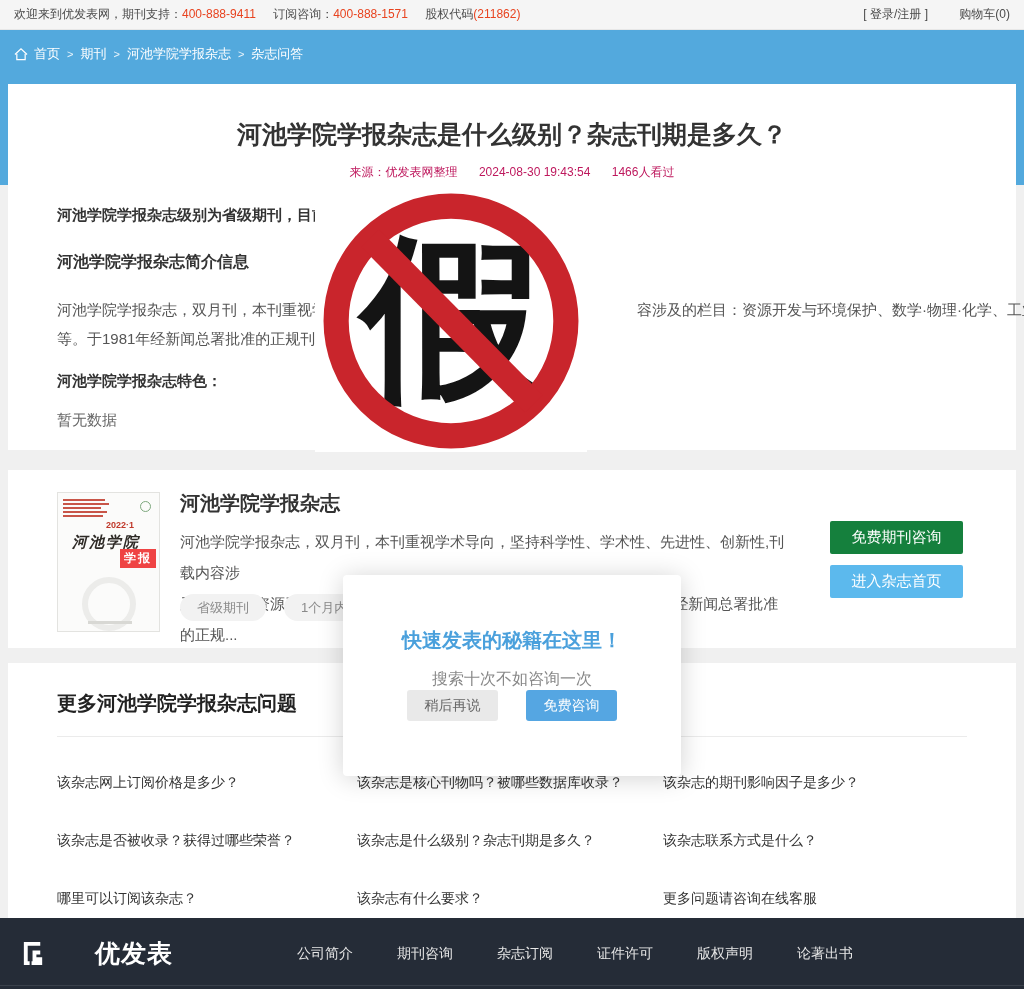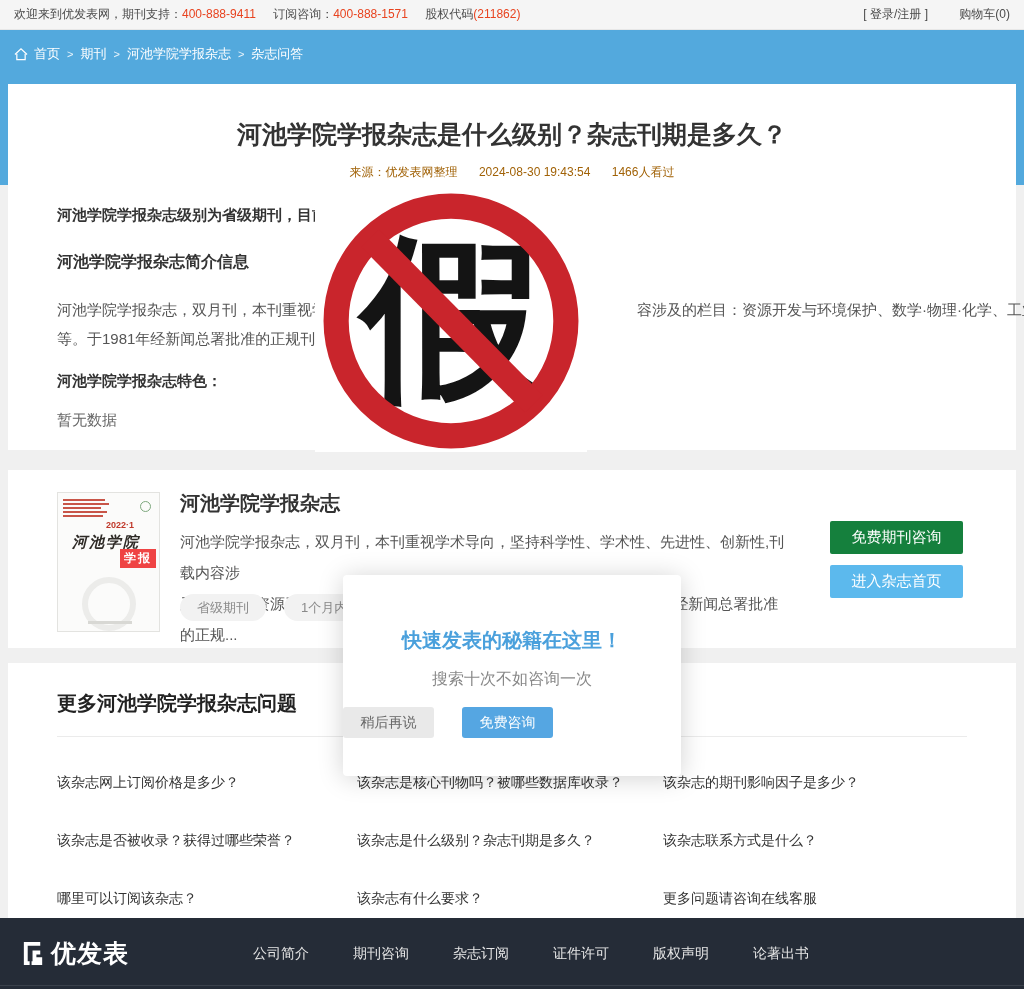--- a/index.html
+++ b/index.html
@@ -19,21 +19,21 @@
   .breadcrumb { display:flex; align-items:center; font-size:13px; color:#fff; }
   .breadcrumb .sep { margin:0 7px; font-size:11px; color:#eaf5fc; }
   .breadcrumb a { color:#fff; text-decoration:none; cursor:pointer; }
   .home-icon { display:inline-block; margin-right:6px; line-height:0; }
 
   .card { position:absolute; left:8px; width:1008px; background:#fff; }
 
   
   .article-card { top:84px; height:366px; }
   .article-title { text-align:center; margin-top:34px; font-size:25px; font-weight:bold; color:#333; }
-  .article-meta { text-align:center; margin-top:13px; font-size:12px; color:#a16207; }
+  .article-meta { text-align:center; margin-top:13px; font-size:12px; color:#be185d; }
   .article-meta span { margin:0 9px; }
   .article-body { padding:0 49px; font-size:15px; color:#555; }
   .intro-bold { margin-top:25px; font-weight:bold; color:#333; }
   .sec-heading { margin-top:27px; font-size:16px; font-weight:bold; color:#333; }
   .para { position:relative; margin-top:22px; line-height:29px; }
   .para-right { position:absolute; left:580px; top:0; white-space:nowrap; }
   .sec-heading2 { margin-top:19px; font-size:15px; font-weight:bold; color:#333; }
   .no-data { margin-top:20px; color:#666; }
 
   
@@ -73,30 +73,30 @@
   .q-divider { margin:19px 49px 0 49px; border-top:1px solid #ebebeb; }
   .q-grid { display:grid; grid-template-columns:300px 306px auto; row-gap:40px;
             margin:37px 49px 0 49px; font-size:14px; color:#333; }
   .q-item { cursor:pointer; }
 
   
   .modal { position:absolute; left:343px; top:575px; width:338px; height:201px; background:#fff;
            border-radius:4px; box-shadow:0 2px 26px rgba(0,0,0,0.18); z-index:50; text-align:center; }
   .modal-title { margin-top:52px; font-size:20px; color:#4aa0dc; font-weight:bold; }
   .modal-sub { margin-top:15px; font-size:16px; color:#888; }
-  .modal-btns { margin-top:17px; display:flex; gap:28px; }
+  .modal-btns { display:flex; justify-content:center; gap:28px; }
   .modal-btns button { width:91px; height:31px; border:none; border-radius:3px; font-size:14px;
                        cursor:pointer; font-family:inherit; }
   .btn-later { background:#e9e9e9; color:#666; }
   .btn-free { background:#55a6e2; color:#fff; }
 
   
   .footer { position:absolute; left:0; top:918px; width:1024px; height:71px; background:#252c37;
             display:flex; align-items:center; padding-left:20px; }
-  .footer-logo { display:flex; align-items:center; color:#fff; }
+  .footer-logo { display:flex; align-items:center; color:#fff;gap:44px; }
   .footer-logo .logo-text { font-size:25px; font-weight:bold; letter-spacing:1px; margin-left:4px; }
   .footer-nav { display:flex; gap:44px; margin-left:124px; }
   .footer-nav a { color:#e6e6e6; font-size:14px; text-decoration:none; cursor:pointer; }
   .footer-line { position:absolute; left:0; bottom:3px; width:100%; height:1px; background:#3a414b; }
 </style>
 </head>
 <body>
 
 <div class="page">
 

